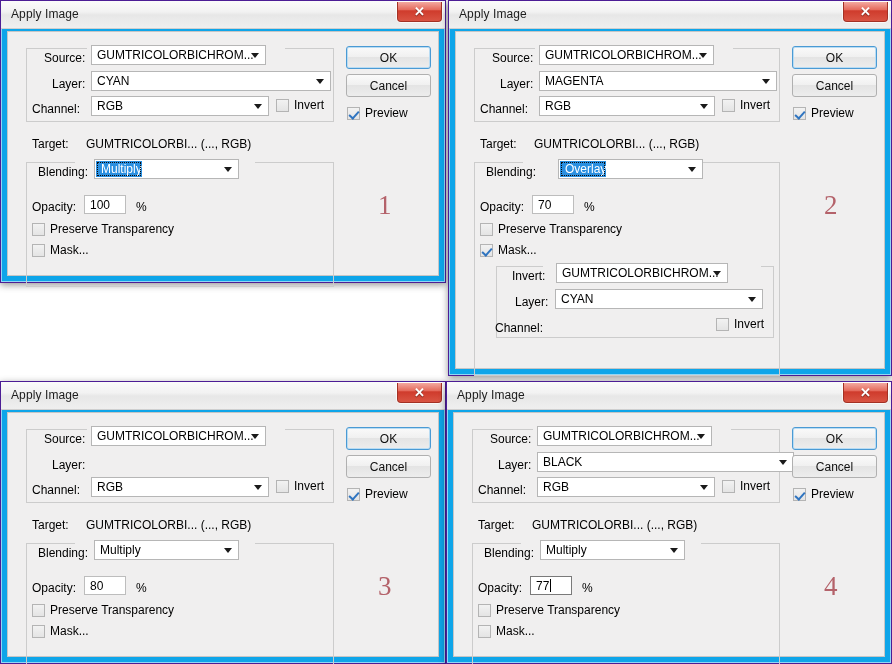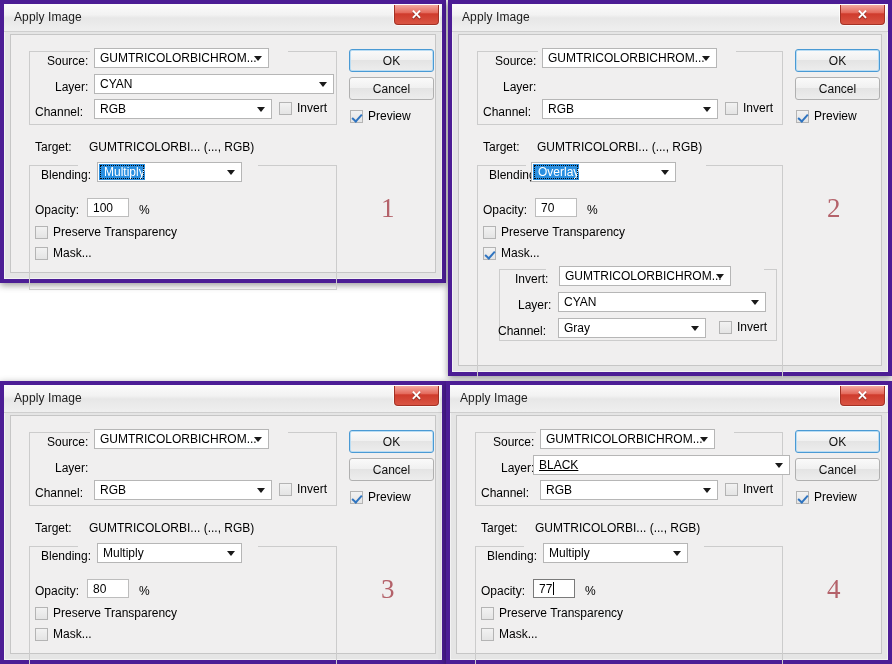--- a/index.html
+++ b/index.html
@@ -15,22 +15,22 @@
     overflow: hidden;
     font-family: "Liberation Sans", sans-serif;
     font-size: 12px;
     color: #000000;
     -webkit-font-smoothing: antialiased;
   }
 
   
   .window {
     position: absolute;
-    background: #e5e5e5;
-    border: 4px solid #4c1d95;
+    background: #0ea5e9;
+    border: 1px solid #4c1d95;
     box-shadow: 0 2px 7px rgba(0,0,0,0.42), 0 0 0 1px rgba(255,255,255,0.55) inset;
     box-sizing: border-box;
   }
   .titlebar {
     height: 28px;
     position: relative;
     background: linear-gradient(to bottom,
         #fbfbfb 0%, #f2f2f2 40%, #e7e7e7 52%, #efefef 100%);
     border-bottom: 1px solid #cfcfcf;
     box-sizing: border-box;
@@ -321,37 +321,41 @@
         <div class="groupbox notop" style="left:18px;top:16px;width:306px;height:74px;">
           <div class="gb-topline-l" style="width:60px;"></div>
           <div class="gb-topline-r" style="width:46px;"></div>
         </div>
         <div class="lbl" style="left:36px;top:19px;">Source:</div>
         <div class="combo" style="left:83px;top:13px;width:175px;">
           <span>GUMTRICOLORBICHROM...</span>
           <span class="arrow"></span>
         </div>
         <div class="lbl" style="left:44px;top:45px;">Layer:</div>
+        <div class="combo" style="left:83px;top:39px;width:238px;">
+          <span>MAGENTA</span>
+          <span class="arrow"></span>
+        </div>
         <div class="lbl" style="left:24px;top:70px;">Channel:</div>
         <div class="combo" style="left:83px;top:64px;width:176px;">
           <span>RGB</span>
           <span class="arrow"></span>
         </div>
         <div class="checkrow" style="left:266px;top:66px;">
           <span class="cb"></span>
           <span>Invert</span>
         </div>
         <div class="lbl" style="left:24px;top:105px;">Target:</div>
         <div class="lbl" style="left:78px;top:105px;">GUMTRICOLORBI... (..., RGB)</div>
         <div class="groupbox notop" style="left:18px;top:130px;width:306px;height:214px;">
           <div class="gb-topline-l" style="width:48px;"></div>
           <div class="gb-topline-r" style="width:76px;"></div>
         </div>
         <div class="lbl" style="left:30px;top:133px;">Blending:</div>
-        <div class="combo selected" style="left:72px;top:127px;width:145px;">
+        <div class="combo selected" style="left:102px;top:127px;width:145px;">
           <span class="sel-hl">Overlay</span>
           <span class="arrow-box"></span>
           <span class="arrow"></span>
         </div>
         <div class="lbl" style="left:24px;top:168px;">Opacity:</div>
         <div class="textbox" style="left:76px;top:163px;width:42px;">
           <span>70</span>
         </div>
         <div class="lbl" style="left:128px;top:168px;">%</div>
         <div class="checkrow" style="left:24px;top:190px;">
@@ -370,24 +374,20 @@
         <div class="combo" style="left:100px;top:231px;width:172px;">
           <span>GUMTRICOLORBICHROM...</span>
           <span class="arrow"></span>
         </div>
         <div class="lbl" style="left:59px;top:263px;">Layer:</div>
         <div class="combo" style="left:99px;top:257px;width:208px;">
           <span>CYAN</span>
           <span class="arrow"></span>
         </div>
         <div class="lbl" style="left:39px;top:289px;">Channel:</div>
-        <div class="combo" style="left:99px;top:283px;width:148px;">
-          <span>Gray</span>
-          <span class="arrow"></span>
-        </div>
         <div class="checkrow" style="left:260px;top:285px;">
           <span class="cb"></span>
           <span>Invert</span>
         </div>
         <div class="btn default" style="left:336px;top:14px;width:85px;">OK</div>
         <div class="btn" style="left:336px;top:42px;width:85px;">Cancel</div>
         <div class="checkrow" style="left:337px;top:74px;">
           <span class="cb checked"></span>
           <span>Preview</span>
         </div>
@@ -465,21 +465,21 @@
         <div class="groupbox notop" style="left:18px;top:16px;width:308px;height:74px;">
           <div class="gb-topline-l" style="width:60px;"></div>
           <div class="gb-topline-r" style="width:48px;"></div>
         </div>
         <div class="lbl" style="left:36px;top:19px;">Source:</div>
         <div class="combo" style="left:83px;top:13px;width:175px;">
           <span>GUMTRICOLORBICHROM...</span>
           <span class="arrow"></span>
         </div>
         <div class="lbl" style="left:44px;top:45px;">Layer:</div>
-        <div class="combo" style="left:76px;top:39px;width:257px;text-decoration:underline;">
+        <div class="combo" style="left:83px;top:39px;width:257px;">
           <span>BLACK</span>
           <span class="arrow"></span>
         </div>
         <div class="lbl" style="left:24px;top:70px;">Channel:</div>
         <div class="combo" style="left:83px;top:64px;width:178px;">
           <span>RGB</span>
           <span class="arrow"></span>
         </div>
         <div class="checkrow" style="left:268px;top:66px;">
           <span class="cb"></span>

